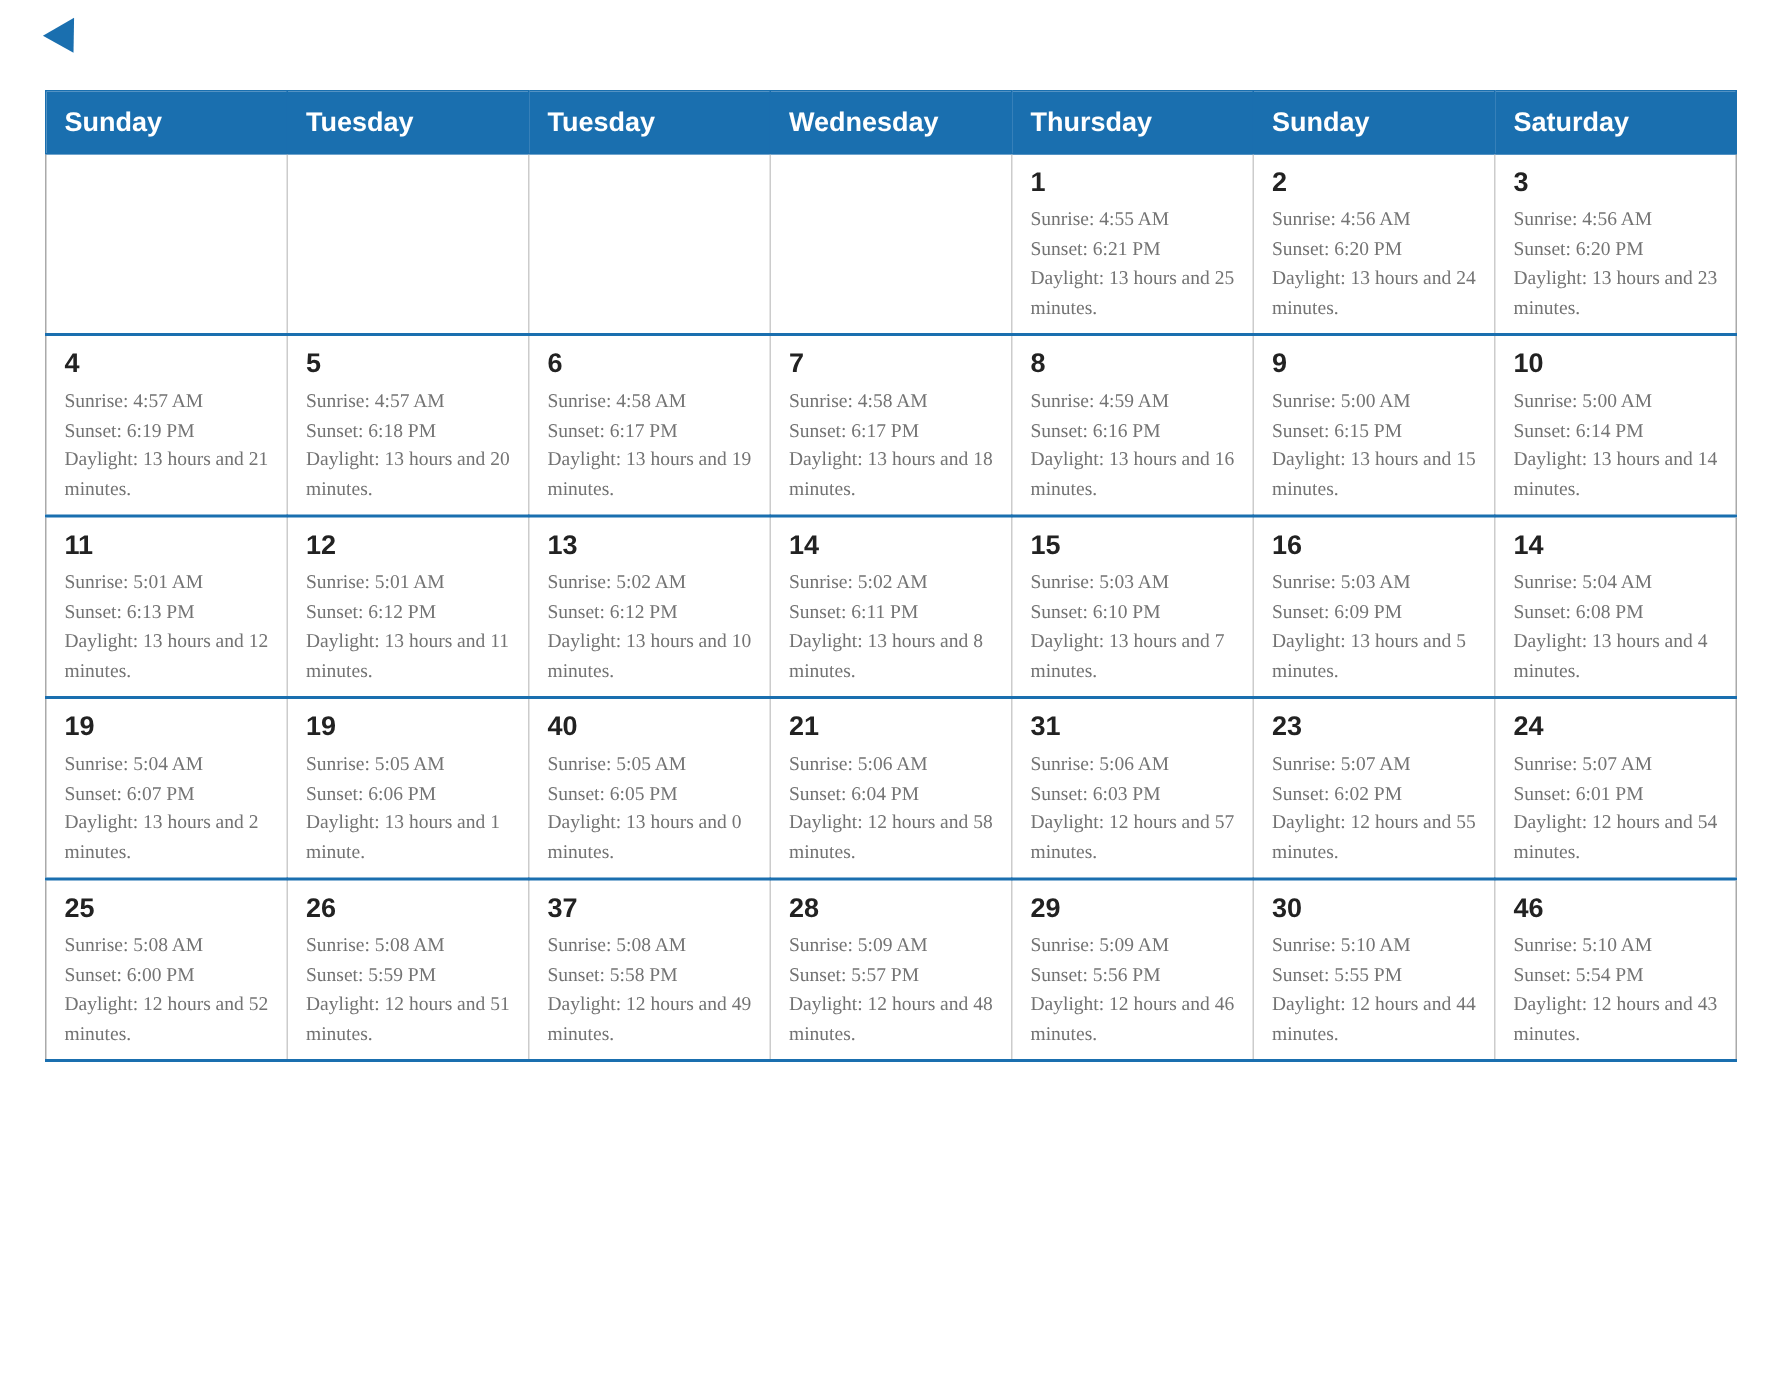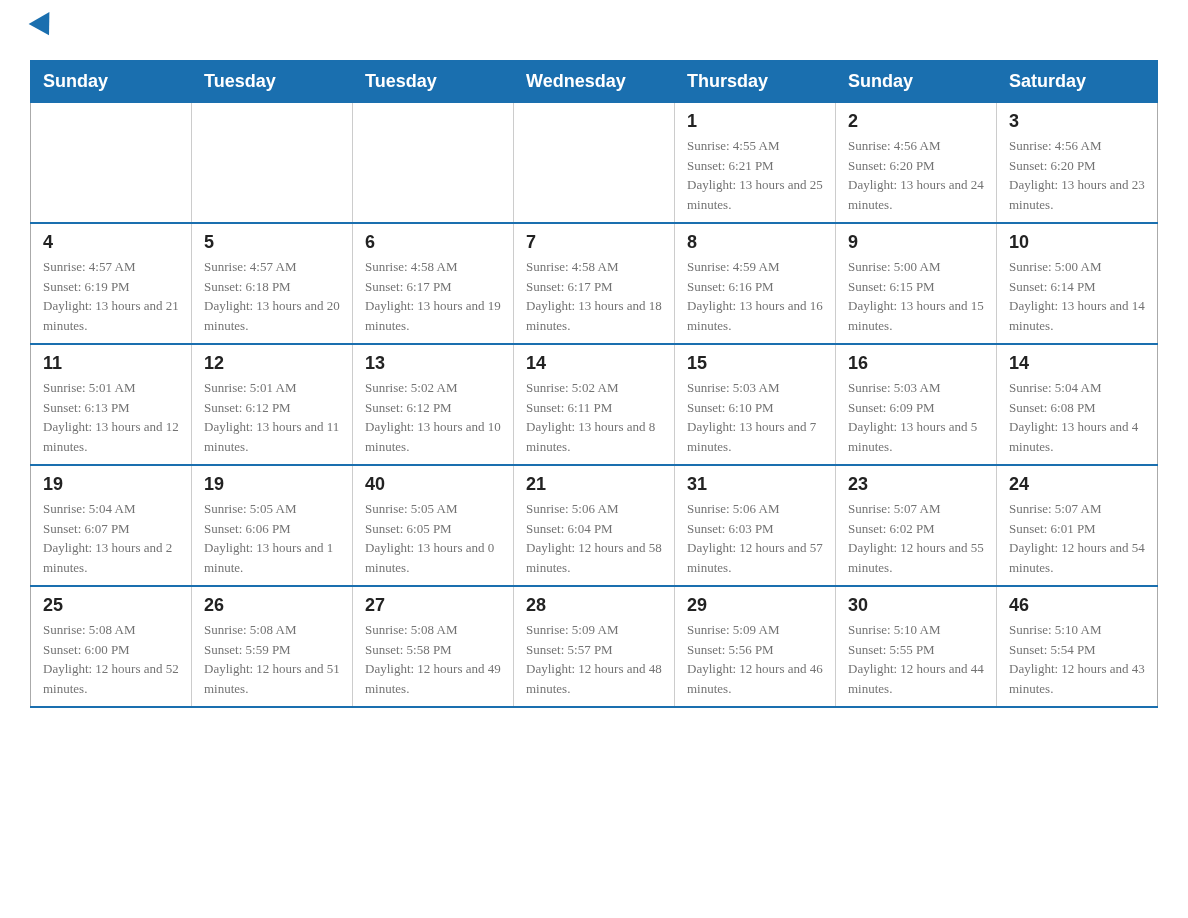--- a/index.html
+++ b/index.html
@@ -300,21 +300,21 @@
 Sunset: 6:00 PM
 Daylight: 12 hours and 52 minutes.</div>
         </td>
         <td>
           <span class="day-number">26</span>
           <div class="day-info" style="white-space: pre-line;">Sunrise: 5:08 AM
 Sunset: 5:59 PM
 Daylight: 12 hours and 51 minutes.</div>
         </td>
         <td>
-          <span class="day-number">27</span>
+          <span class="day-number">37</span>
           <div class="day-info" style="white-space: pre-line;">Sunrise: 5:08 AM
 Sunset: 5:58 PM
 Daylight: 12 hours and 49 minutes.</div>
         </td>
         <td>
           <span class="day-number">28</span>
           <div class="day-info" style="white-space: pre-line;">Sunrise: 5:09 AM
 Sunset: 5:57 PM
 Daylight: 12 hours and 48 minutes.</div>
         </td>

